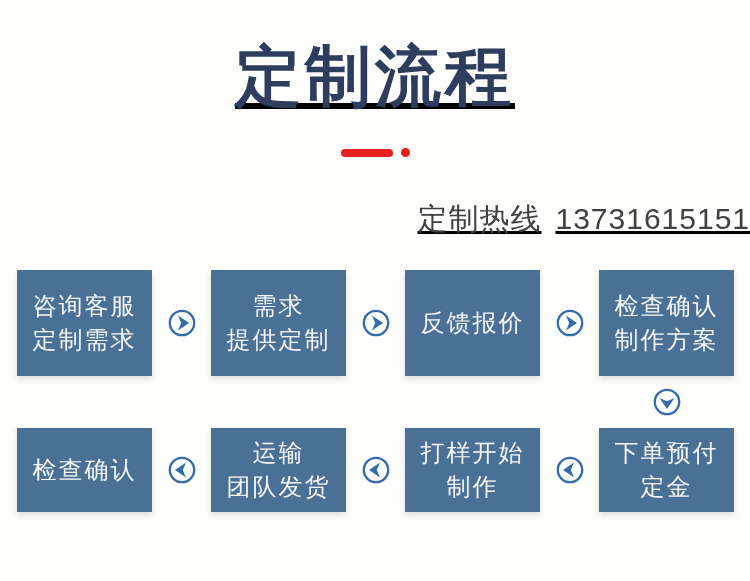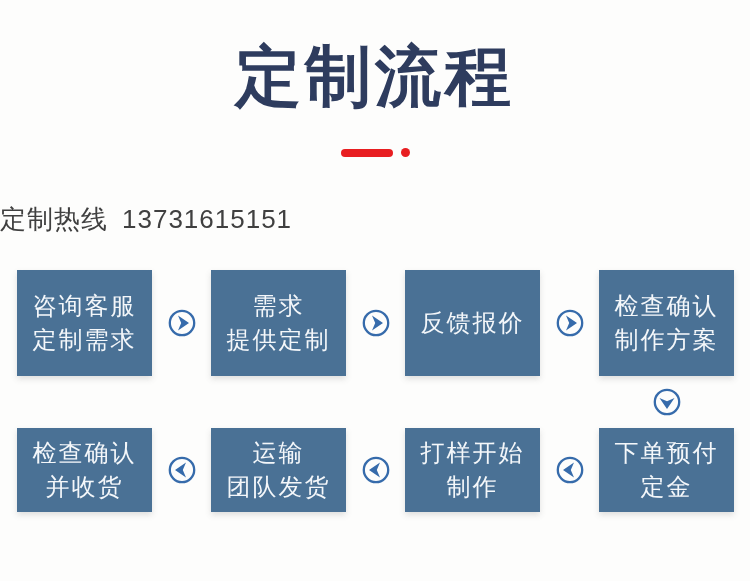--- a/index.html
+++ b/index.html
@@ -5,20 +5,21 @@
   html, body { margin: 0; padding: 0; }
   body { font-family: "Liberation Sans", sans-serif; }
 
   .page {
     position: relative;
     width: 750px;
     height: 581px;
     background: var(--page-bg, #fdfdfc);
     overflow: hidden;
     margin: 0 auto;
+    text-decoration: underline;
   }
 
   .title {
     margin: 0;
     padding-top: 42px;
     text-align: center;
     font-size: 66px;
     line-height: 68px;
     font-weight: bold;
     letter-spacing: 4px;
@@ -40,22 +41,22 @@
   }
   .divider-dot {
     width: 9px;
     height: 9px;
     border-radius: 50%;
     background: var(--accent-red, #e81e21);
   }
 
   .hotline {
     margin-top: 46px;
-    text-align: left;
-    font-size: 26px;
+    text-align: right;
+    font-size: 30px;
     line-height: 32px;
     color: var(--hotline-text, #404040);
     letter-spacing: 1px;
   }
   .hotline-number { margin-left: 14px; }
 
   .flow {
     position: absolute;
     left: 17px;
     right: 16px;
@@ -178,21 +179,20 @@
           <circle cx="14" cy="14" r="12.2" fill="none" stroke="currentColor" stroke-width="2.3"></circle>
           <path d="M6.5 10 L14 21 L21.5 10 L14 13.2 Z" fill="currentColor"></path>
         </svg>
       </div>
     </div>
 
     <div class="flow-row row-2">
 
       <div class="flow-box">
         <span class="box-line">检查确认</span>
-        <span class="box-line">并收货</span>
       </div>
 
       <div class="arrow-cell">
         <svg class="arrow-icon" viewBox="0 0 28 28" width="28" height="28">
           <circle cx="14" cy="14" r="12.2" fill="none" stroke="currentColor" stroke-width="2.3"></circle>
           <path d="M18 6.5 L7 14 L18 21.5 L14.8 14 Z" fill="currentColor"></path>
         </svg>
       </div>
 
       <div class="flow-box">

